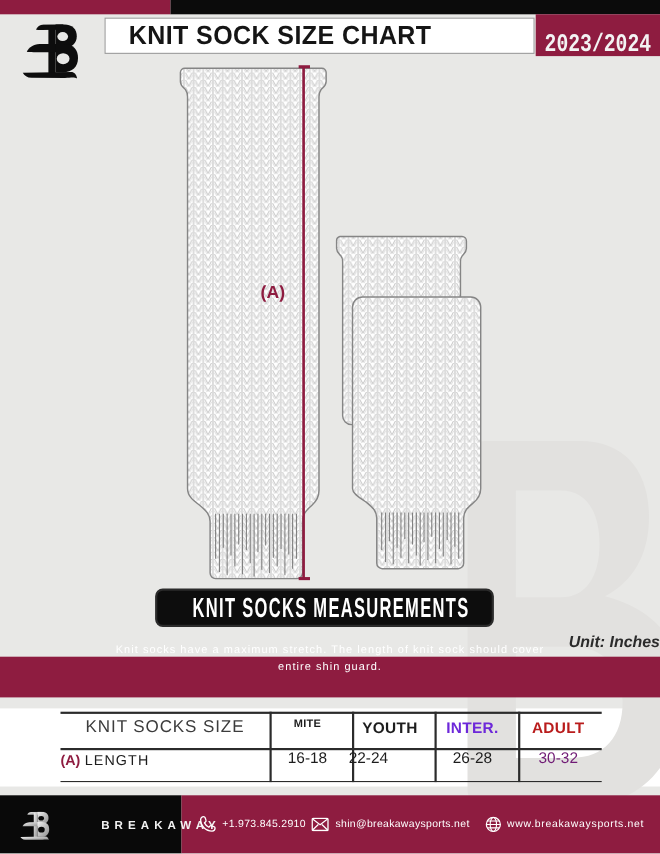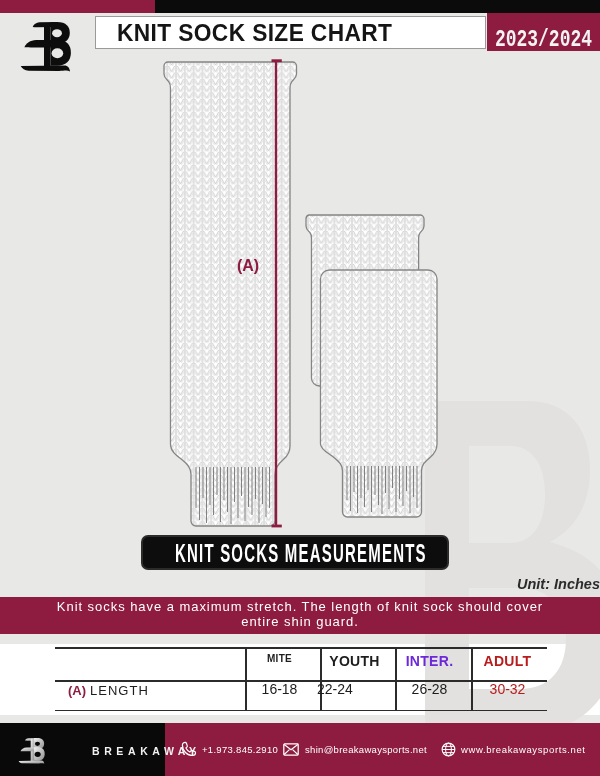--- a/index.html
+++ b/index.html
@@ -138,56 +138,57 @@
 </svg>
 
 <div class="abs" style="left:141px;top:534.5px;width:308px;height:35px;background:#0d0d0d;border-radius:7px;border:2px solid #2b2b2b;box-sizing:border-box;"></div>
 
 <div class="abs" style="left:95px;top:539px;width:400px;text-align:center;color:#fff;font-weight:bold;font-size:25px;white-space:nowrap;transform:scaleX(0.6);transform-origin:center;letter-spacing:2px;">KNIT SOCKS MEASUREMENTS</div>
 
 <div class="abs" style="left:0;top:576px;width:600px;text-align:right;font-style:italic;font-weight:bold;font-size:14.5px;color:#2b2b2b;">Unit: Inches</div>
 
 <div class="abs" style="left:0;top:597px;width:600px;height:37px;background:#8e1c40;"></div>
 
-<div class="abs" style="left:0;top:599px;width:600px;text-align:center;color:#fff;font-size:13px;line-height:15.2px;letter-spacing:0.95px;">Knit socks have a maximum stretch. The length of knit sock should cover<br>entire shin guard.</div>
+<div class="abs" style="left:0;top:584px;width:600px;text-align:center;color:#fff;font-size:10px;line-height:15.2px;letter-spacing:0.95px;">Knit socks have a maximum stretch. The length of knit sock should cover<br>entire shin guard.</div>
 
 <div class="abs" style="left:55px;top:647px;width:492px;height:64px;">
 
   <div class="abs" style="left:0;top:0;width:492px;height:2px;background:#2b2b2b;"></div>
 
   <div class="abs" style="left:0;top:33px;width:492px;height:1.5px;background:#2b2b2b;"></div>
 
   <div class="abs" style="left:0;top:62.5px;width:492px;height:1.5px;background:#2b2b2b;"></div>
 
   <div class="abs" style="left:190px;top:0;width:1.5px;height:64px;background:#2b2b2b;"></div>
 
   <div class="abs" style="left:265px;top:0;width:1.5px;height:64px;background:#2b2b2b;"></div>
 
   <div class="abs" style="left:340px;top:0;width:1.5px;height:64px;background:#2b2b2b;"></div>
 
   <div class="abs" style="left:416px;top:0;width:1.5px;height:64px;background:#2b2b2b;"></div>
 
+  <div class="abs" style="left:0;top:5px;width:190px;text-align:center;font-size:15.5px;font-weight:400;color:#3c3c3c;letter-spacing:0.8px;">KNIT SOCKS SIZE</div>
 
   <div class="abs" style="left:187px;top:6px;width:75px;text-align:center;font-size:10px;font-weight:bold;color:#1d1d1d;letter-spacing:0.3px;">MITE</div>
 
   <div class="abs" style="left:262px;top:6px;width:75px;text-align:center;font-size:14px;font-weight:bold;color:#1d1d1d;letter-spacing:0.3px;">YOUTH</div>
 
   <div class="abs" style="left:337px;top:6px;width:75px;text-align:center;font-size:14px;font-weight:bold;color:#6d28d9;letter-spacing:0.3px;">INTER.</div>
 
   <div class="abs" style="left:413px;top:6px;width:79px;text-align:center;font-size:14px;font-weight:bold;color:#b91c1c;letter-spacing:0.3px;">ADULT</div>
 
-  <div class="abs" style="left:13px;top:36px;font-size:13px;color:#1d1d1d;"><b style="color:#8e1c40;">(A)</b><span style="margin-left:4px;letter-spacing:1px;">LENGTH</span></div>
+  <div class="abs" style="left:0;top:36px;font-size:13px;color:#1d1d1d;"><b style="color:#8e1c40;">(A)</b><span style="margin-left:4px;letter-spacing:1px;">LENGTH</span></div>
 
   <div class="abs" style="left:187px;top:34px;width:75px;text-align:center;font-size:14px;color:#1d1d1d;">16-18</div>
 
   <div class="abs" style="left:262px;top:34px;width:75px;text-align:left;font-size:14px;color:#1d1d1d;">22-24</div>
 
   <div class="abs" style="left:337px;top:34px;width:75px;text-align:center;font-size:14px;color:#1d1d1d;">26-28</div>
 
-  <div class="abs" style="left:413px;top:34px;width:79px;text-align:center;font-size:14px;color:#b91c1c;">30-32</div>
+  <div class="abs" style="left:413px;top:34px;width:79px;text-align:center;font-size:14px;color:#701a75;">30-32</div>
 </div>
 
 <div class="abs" style="left:0;top:723px;width:165px;height:53px;background:#090909;"></div>
 
 <div class="abs" style="left:165px;top:723px;width:435px;height:53px;background:#8e1c40;"></div>
 
 <svg class="abs" style="left:18px;top:738px;" width="28" height="26" viewBox="0 0 52 50">
   <defs>
       <linearGradient id="metal" x1="0" y1="0" x2="1" y2="1">
     <stop offset="0" stop-color="#f2f2f2"></stop>

